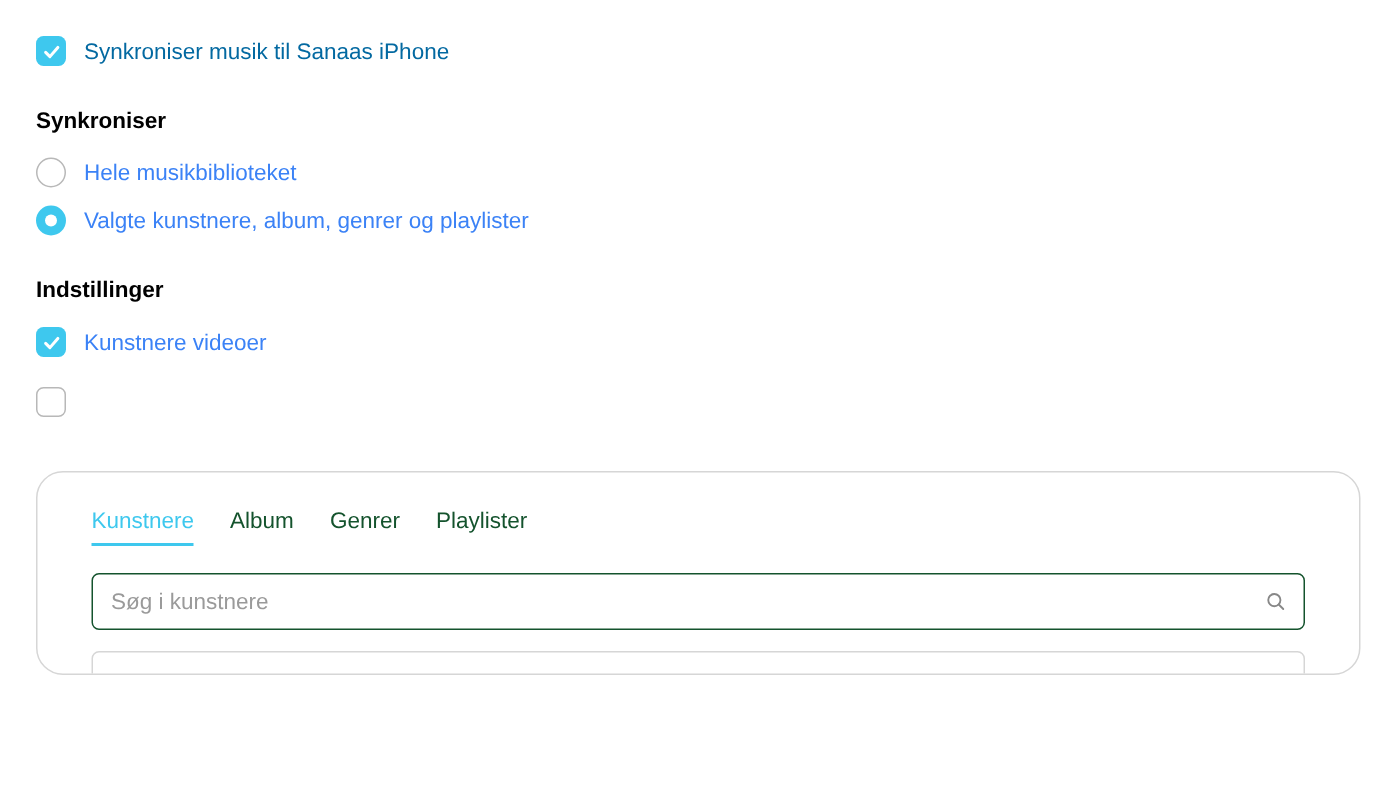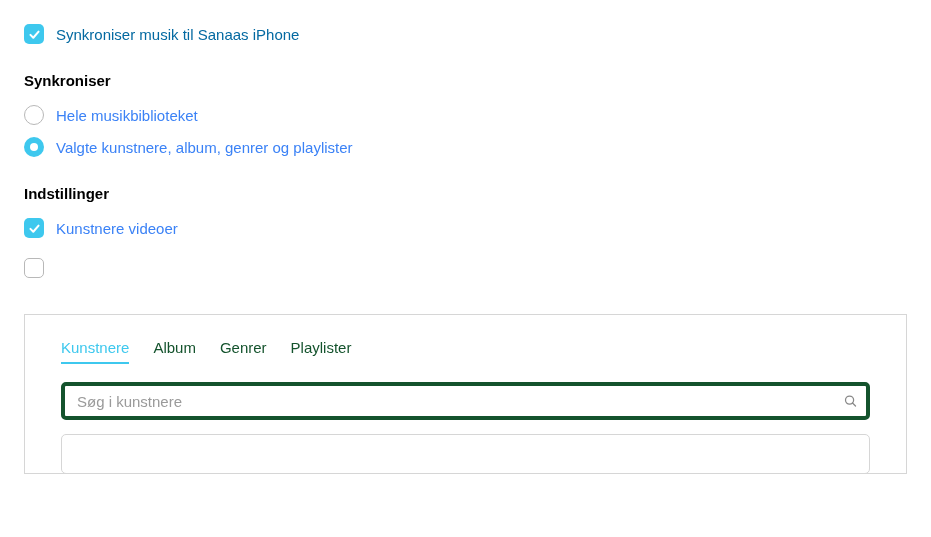--- a/index.html
+++ b/index.html
@@ -77,24 +77,24 @@
     .label {
       font-size: 15px;
       color: #3b82f6;
     }
     .main-label {
       font-size: 15px;
       color: #0369a1;
     }
     .content-panel {
       border: 1px solid #d6d6d6;
-      border-radius: 0;
+      border-radius: 18px;
       margin-top: 36px;
       padding: 24px 36px 0 36px;
-      height: 160px;
+      height: 136px;
       overflow: hidden;
     }
     .tabs {
       display: flex;
       gap: 24px;
       margin-bottom: 18px;
     }
     .tab {
       font-size: 15px;
       color: #14532d;
@@ -106,21 +106,21 @@
       border-bottom: 2px solid #3ec8ee;
     }
     .search-container {
       position: relative;
       width: 100%;
       margin-bottom: 14px;
     }
     .search-input {
       width: 100%;
       height: 38px;
-      border: 4px solid #14532d;
+      border: 1px solid #14532d;
       border-radius: 5px;
       padding: 0 40px 0 12px;
       font-size: 15px;
       color: #333;
       outline: none;
     }
     .search-input::placeholder {
       color: #9a9a9a;
     }
     .search-icon {

